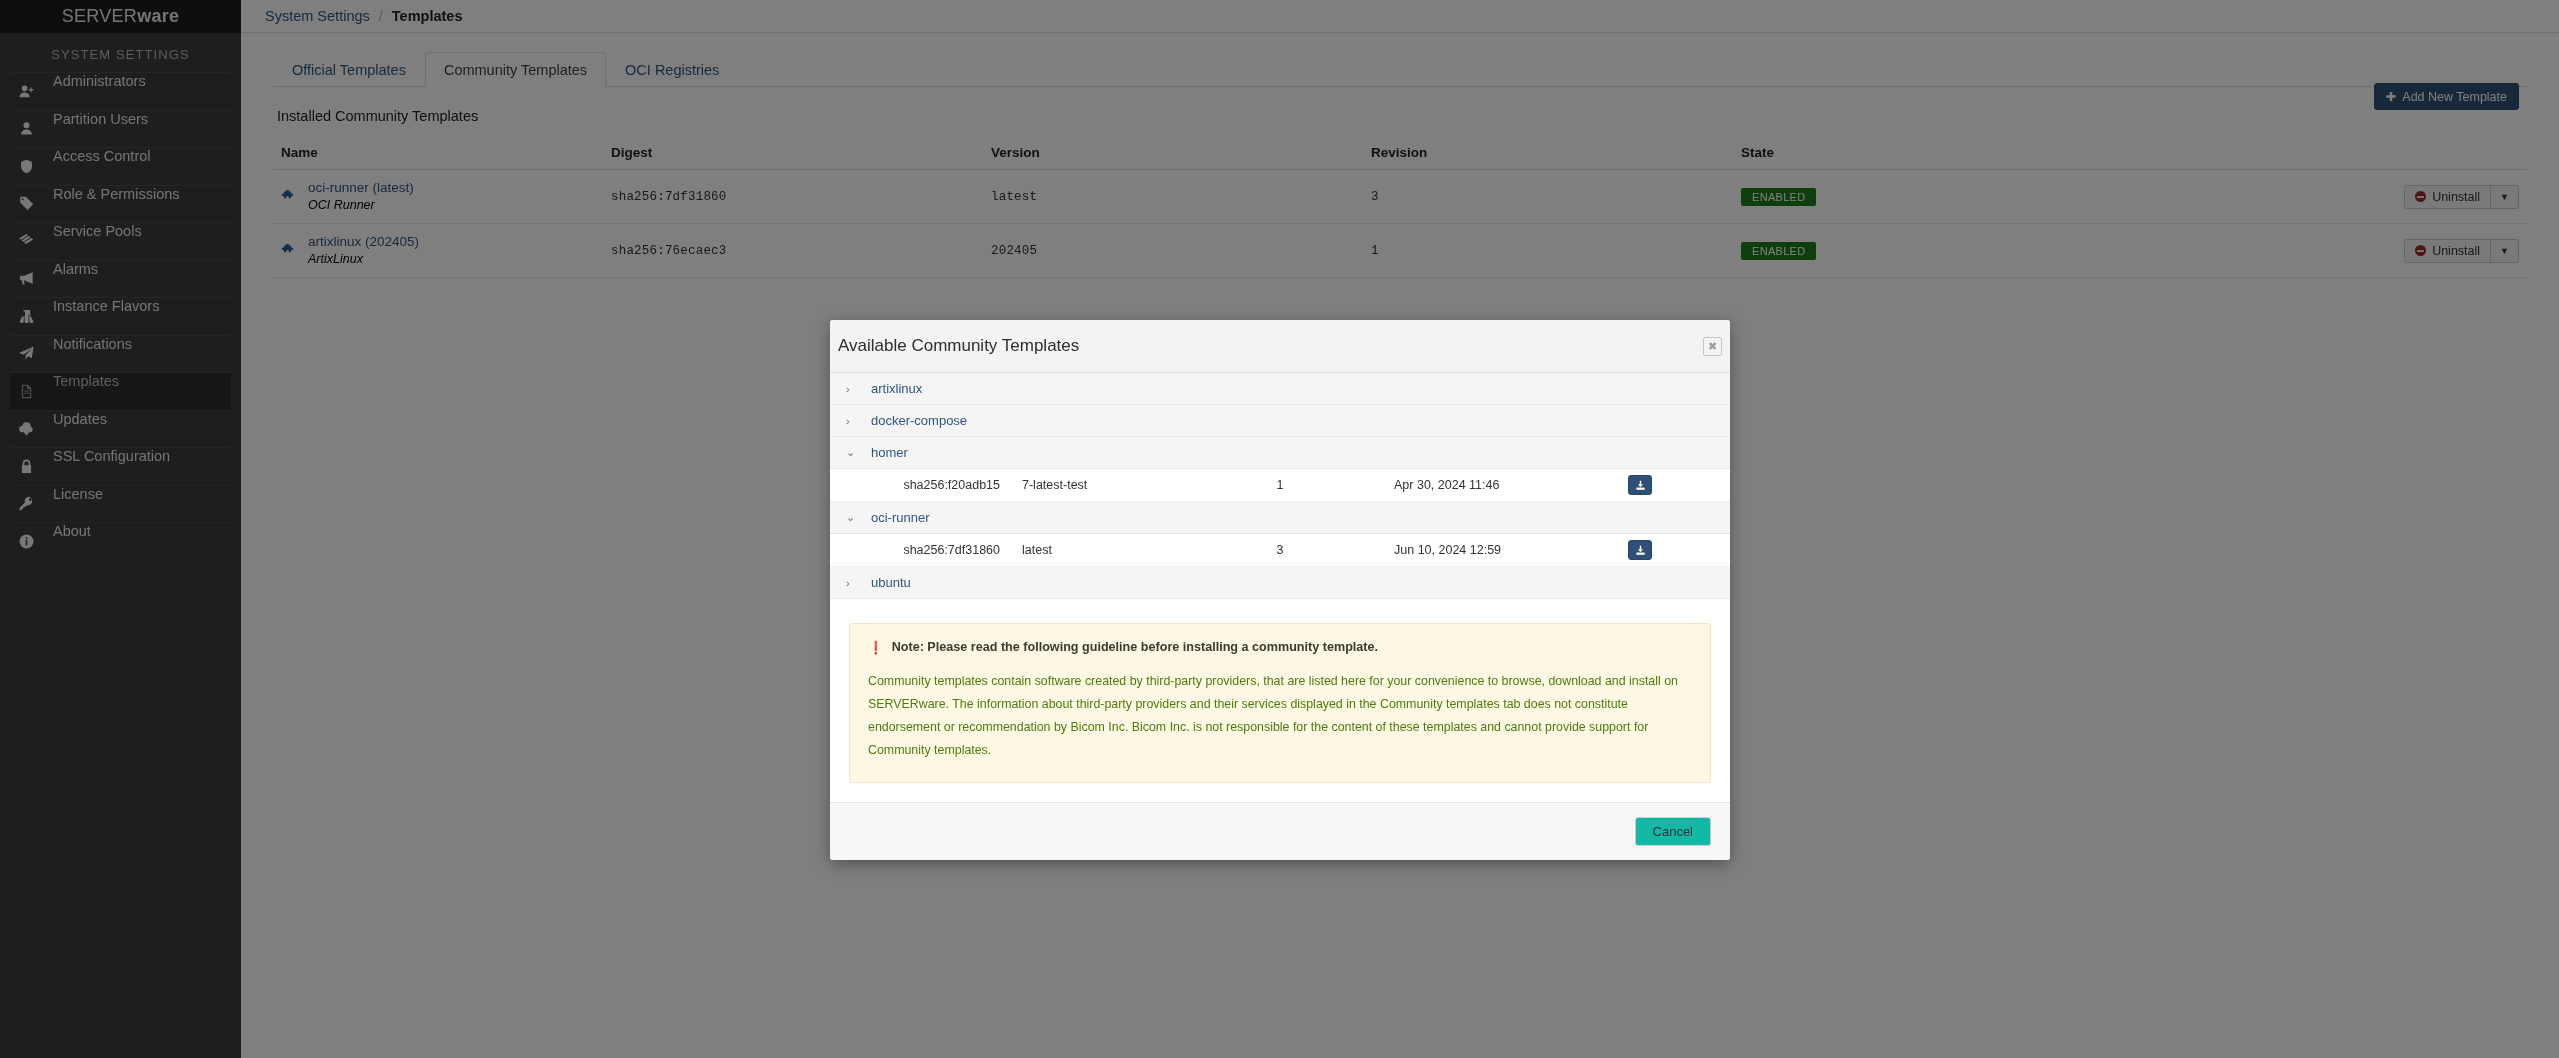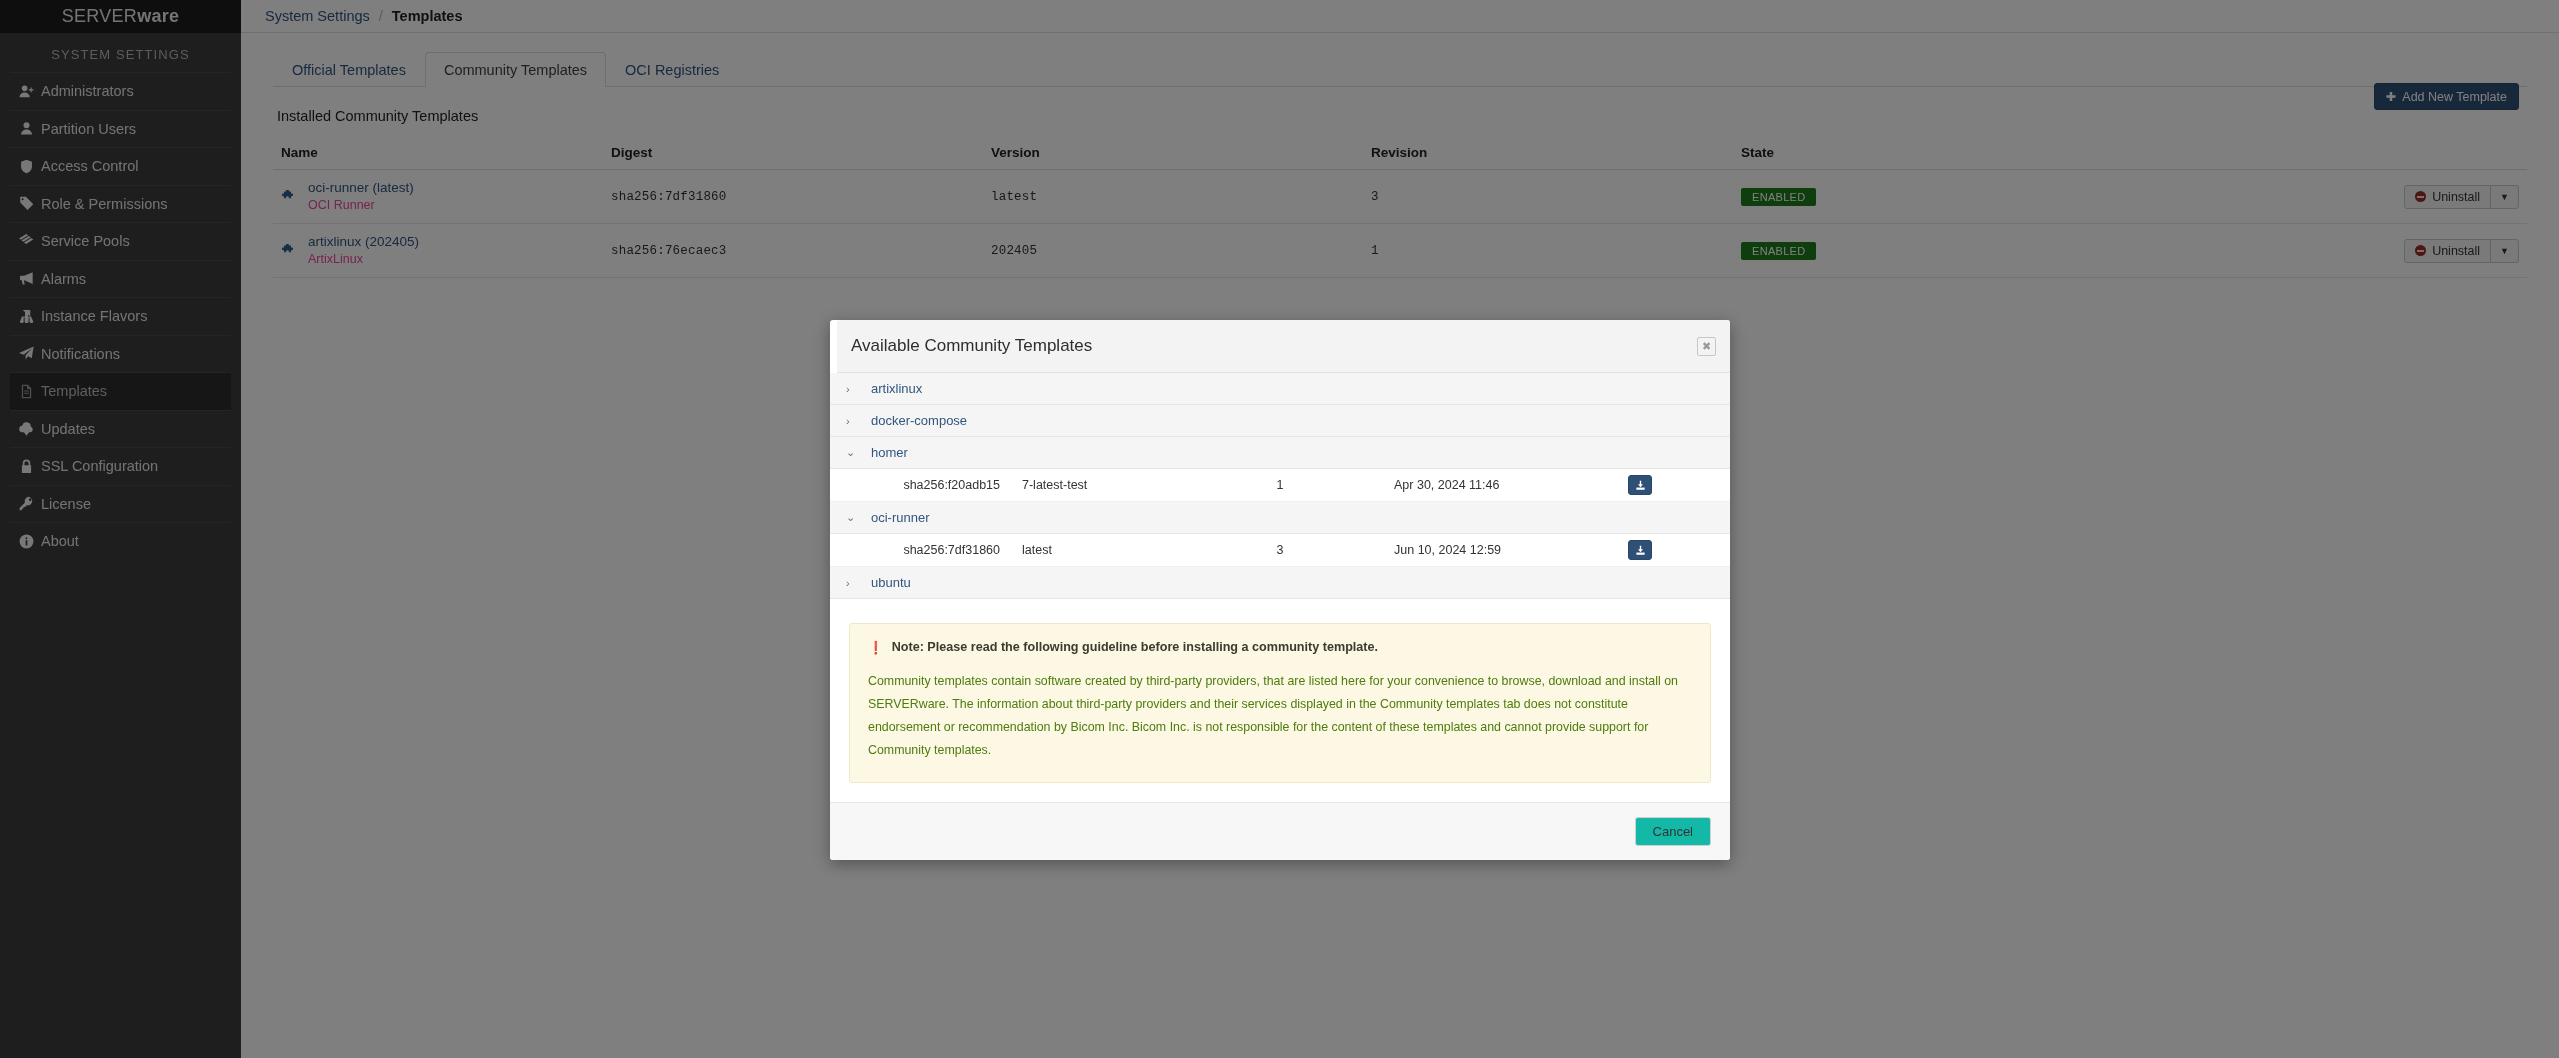--- a/index.html
+++ b/index.html
@@ -20,21 +20,21 @@
     display:flex; align-items:center; justify-content:center;
     font-size:18px; letter-spacing:.3px; font-weight:400;text-align:right;
   }
   .brand b { font-weight:700; }
   .sb-title {
     text-align:center; font-size:13px; color:#b9b9b9;
     letter-spacing:1.1px; padding:14px 0 10px;
   }
   .sb-list { padding:0 10px; }
   .sb-item {
-    display:flex; align-items:center; gap:6px;
+    display:flex; gap:18px;
     height:37.5px; padding:0 8px;
     font-size:14.5px; color:#e6e6e6;
     border-top:1px solid #4a4a4a;
   }
   .sb-item:first-child { border-top:1px solid #4a4a4a; }
   .sb-item.active { background:#2d2d2d; color:#bdbdbd; }
   .sb-ic { width:17px; text-align:center; font-size:14px; color:#f0f0f0; display:inline-flex; align-items:center; justify-content:center; }
   .sb-item.active .sb-ic { color:#9a9a9a; }
   .sb-ic svg { display:block; }
 
@@ -74,21 +74,21 @@
   }
   .col-name  { width:330px; }
   .col-dig   { width:380px; }
   .col-ver   { width:380px; }
   .col-rev   { width:370px; }
   .col-state { width:330px; }
   .col-act   { text-align:right;text-decoration:underline; }
   .name-cell { display:flex; align-items:center; gap:14px; }
   .puzzle { color:#2f5d8e; display:inline-flex; }
   .nm-main { color:#31557f; font-size:13.5px; line-height:1.35; }
-  .nm-sub { color:#ec4899; font-size:12.5px; line-height:1.35; }
+  .nm-sub { color:#000000; font-size:12.5px; line-height:1.35;font-style:italic; }
   .mono { font-family:"Liberation Mono", monospace; font-size:12.5px; color:#555; letter-spacing:.2px; }
   .badge {
     display:inline-block; background:#1d7a1d; color:#fff;
     font-size:11px; padding:3px 11px; letter-spacing:.3px;
     border-radius:2px;
   }
   .btn-add {
     background:#2f5076; color:#fff; border:1px solid #2a4668;
     font-size:12.5px; padding:5px 11px; border-radius:3px;
     display:inline-flex; align-items:center; gap:6px; white-space:nowrap;
@@ -112,23 +112,22 @@
   #backdrop { position:absolute; inset:0; background:rgba(0,0,0,.5); }
 
   
   #modal {
     position:absolute; left:830px; top:320px; width:900px;
     background:#fff; box-shadow:0 4px 16px rgba(0,0,0,.35);
     border-radius:3px; display:flex; flex-direction:column;
   }
   .m-head {
     background:#f3f3f3; border-bottom:1px solid #e2e2e2;
-    padding:16px 14px; display:flex; align-items:center; justify-content:space-between;
+    padding:16px 8px; display:flex; align-items:center; justify-content:space-between;
     border-radius:3px 3px 0 0;
-    margin-left:7px;
   }
   .m-title { font-size:17px; color:#2e2e2e; }
   .m-close {
     width:19px; height:19px; border:1px solid #c6c6c6; background:#f3f3f3;
     display:flex; align-items:center; justify-content:center;
     font-size:11px; color:#9b9b9b; border-radius:2px;
   }
   .m-body { padding:0; }
   .tree-wrap {
     max-height:265px; overflow-y:auto; position:relative;

